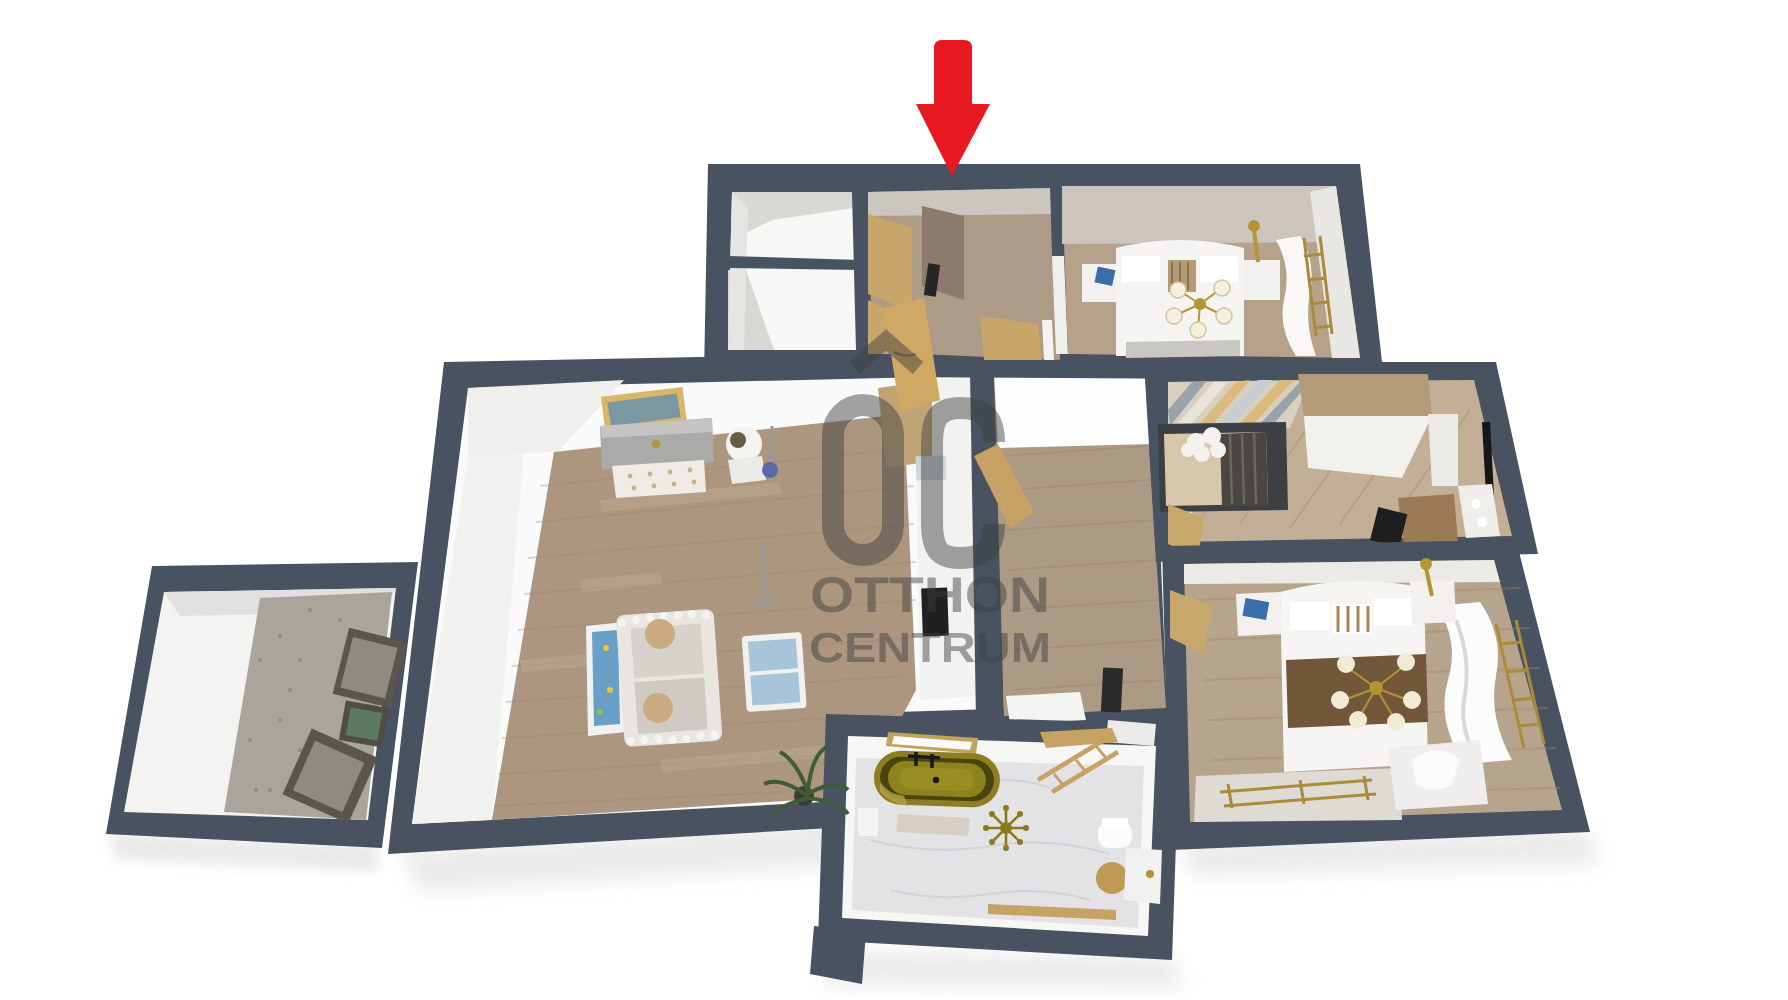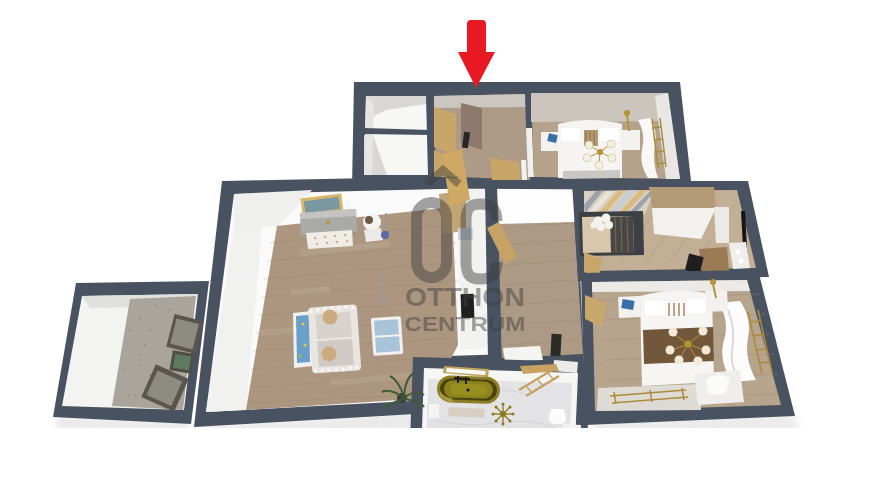--- a/index.html
+++ b/index.html
@@ -1,16 +1,16 @@
 <!DOCTYPE html>
 <html><head>
 <meta charset="utf-8">
 <style>
   html,body{margin:0;padding:0;background:#fff;}
-  .wrap{width:894px;height:428px;position:relative;overflow:hidden;font-family:"Liberation Sans",sans-serif;text-align:right;}
+  .wrap{width:894px;height:500px;position:relative;overflow:hidden;font-family:"Liberation Sans",sans-serif;text-align:right;}
 </style>
 </head>
 <body>
 <div class="wrap">
 <svg width="894" height="500" viewBox="0 0 894 500">
 <defs>
   <filter id="blur5" x="-30%" y="-30%" width="160%" height="160%">
           <feGaussianBlur stdDeviation="5"></feGaussianBlur>
         </filter>
   <filter id="blur3" x="-30%" y="-30%" width="160%" height="160%">

